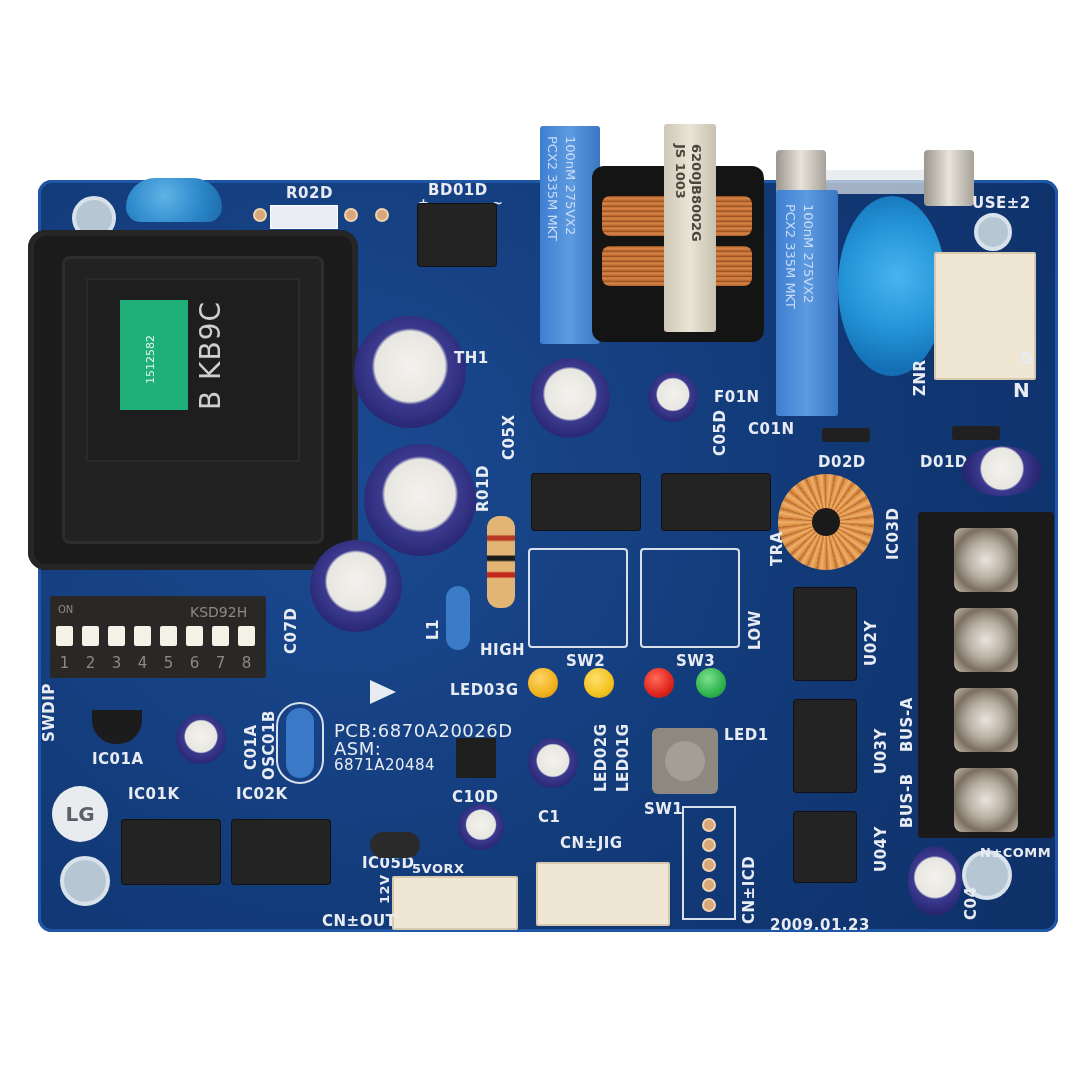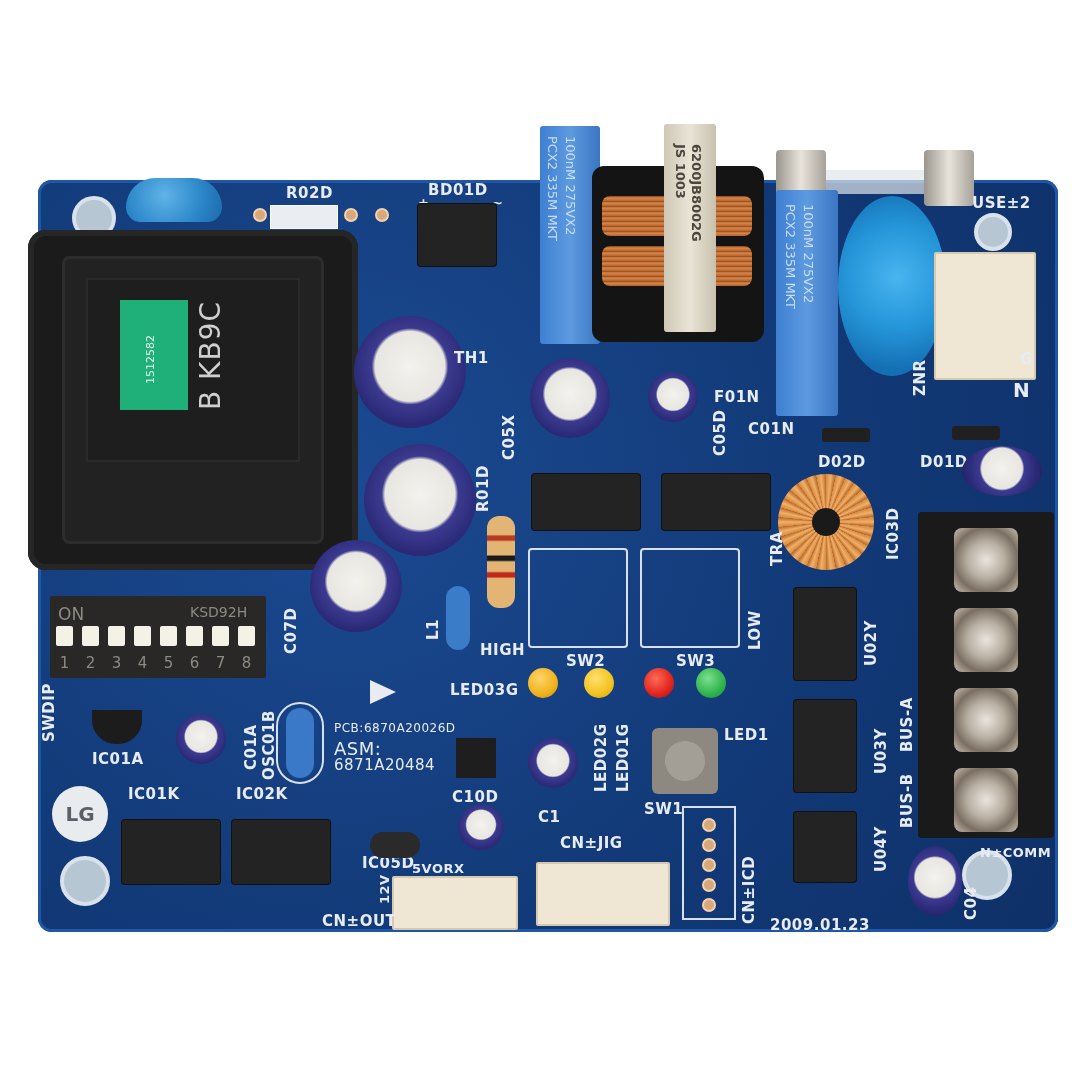--- a/index.html
+++ b/index.html
@@ -129,21 +129,21 @@
 <div class="silk rot90" style="left:426px;top:640px;">L1</div>
 <div class="silk rot90" style="left:284px;top:654px;">C07D</div>
 
 <div class="abs" style="left:778px;top:474px;width:96px;height:96px;border-radius:50%;background:repeating-conic-gradient(#d88a3a 0deg,#f0b06a 6deg,#b8682a 12deg);">
   <div class="abs" style="left:34px;top:34px;width:28px;height:28px;border-radius:50%;background:#1a1a1a;"></div>
 </div>
 <div class="silk rot90" style="left:770px;top:566px;">TRA</div>
 <div class="silk rot90" style="left:886px;top:560px;">IC03D</div>
 
 <div class="abs" style="left:50px;top:596px;width:216px;height:82px;background:#2a2826;border-radius:2px;">
-  <div class="abs" style="left:8px;top:8px;color:#8d8a84;font-size:17px;">ON</div>
+  <div class="abs" style="left:8px;top:8px;color:#8d8a84;font-size:10px;">ON</div>
   <div class="abs" style="left:140px;top:8px;color:#8d8a84;font-size:14px;">KSD92H</div>
   <div class="abs" style="left:6px;top:30px;display:flex;gap:9px;">
     <div style="width:17px;height:20px;background:#f4f1e6;border-radius:2px;"></div>
     <div style="width:17px;height:20px;background:#f4f1e6;border-radius:2px;"></div>
     <div style="width:17px;height:20px;background:#f4f1e6;border-radius:2px;"></div>
     <div style="width:17px;height:20px;background:#f4f1e6;border-radius:2px;"></div>
     <div style="width:17px;height:20px;background:#f4f1e6;border-radius:2px;"></div>
     <div style="width:17px;height:20px;background:#f4f1e6;border-radius:2px;"></div>
     <div style="width:17px;height:20px;background:#f4f1e6;border-radius:2px;"></div>
     <div style="width:17px;height:20px;background:#f4f1e6;border-radius:2px;"></div>
@@ -171,21 +171,21 @@
 
 <div class="abs" style="left:52px;top:786px;width:56px;height:56px;border-radius:50%;background:#e9ecef;display:flex;align-items:center;justify-content:center;">
   <span style="color:#5b6067;font-weight:bold;font-size:20px;font-family:'DejaVu Sans',sans-serif;">LG</span>
 </div>
 
 <div class="silk" style="left:128px;top:787px;">IC01K</div>
 <div class="silk" style="left:236px;top:787px;">IC02K</div>
 <div class="chip" style="left:122px;top:820px;width:98px;height:64px;"></div>
 <div class="chip" style="left:232px;top:820px;width:98px;height:64px;"></div>
 
-<div class="silk" style="left:334px;top:722px;font-size:12px;font-weight:normal;">PCB:6870A20026D</div>
+<div class="silk" style="left:334px;top:722px;font-size:18px;font-weight:normal;">PCB:6870A20026D</div>
 <div class="silk" style="left:334px;top:740px;font-size:18px;font-weight:normal;">ASM:</div>
 <div class="silk" style="left:334px;top:758px;font-size:15px;font-weight:normal;">6871A20484</div>
 <div class="abs" style="left:370px;top:680px;width:0;height:0;border-left:26px solid #e8ecf2;border-top:12px solid transparent;border-bottom:12px solid transparent;"></div>
 
 <div class="abs" style="left:456px;top:738px;width:40px;height:40px;background:#1e1e1e;"></div>
 <div class="silk" style="left:452px;top:790px;">C10D</div>
 
 <div class="led" style="left:528px;top:668px;background:radial-gradient(circle at 40% 35%,#ffd46a,#f0b21c 60%,#c88a0c);"></div>
 <div class="led" style="left:584px;top:668px;background:radial-gradient(circle at 40% 35%,#ffe06c,#f2c21e 60%,#cfa010);"></div>
 <div class="led" style="left:644px;top:668px;background:radial-gradient(circle at 40% 35%,#ff6a58,#e0241c 60%,#a8120c);"></div>

